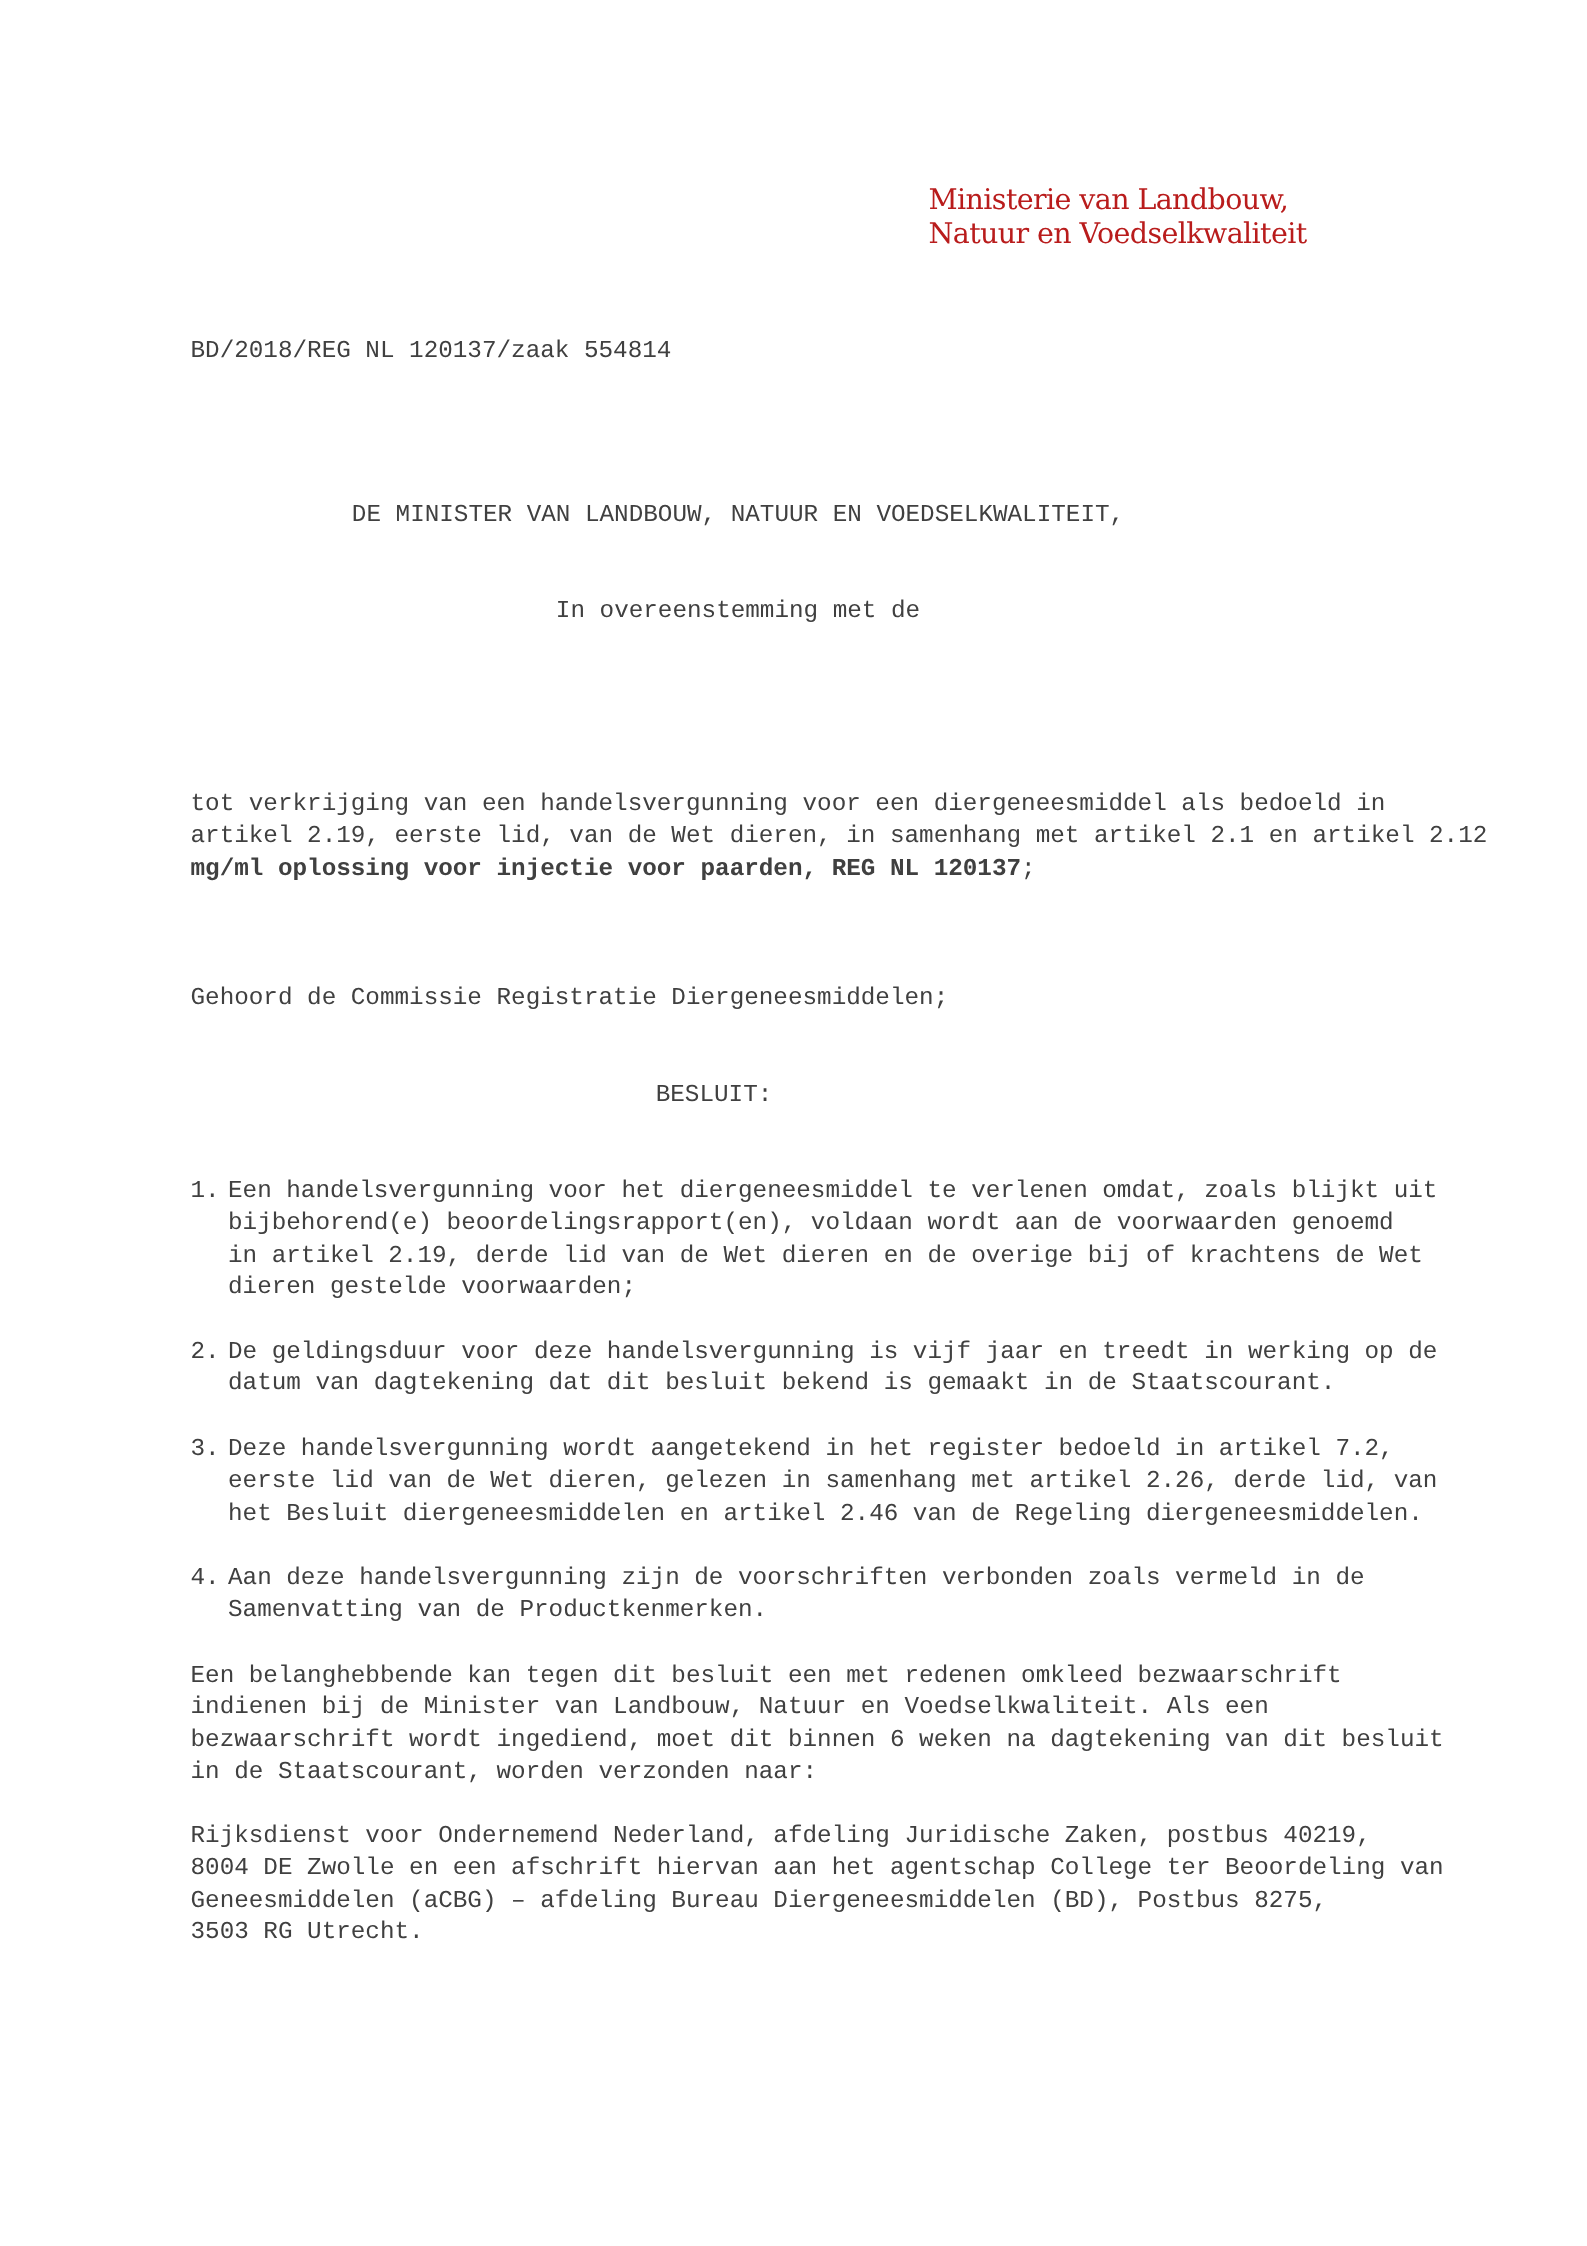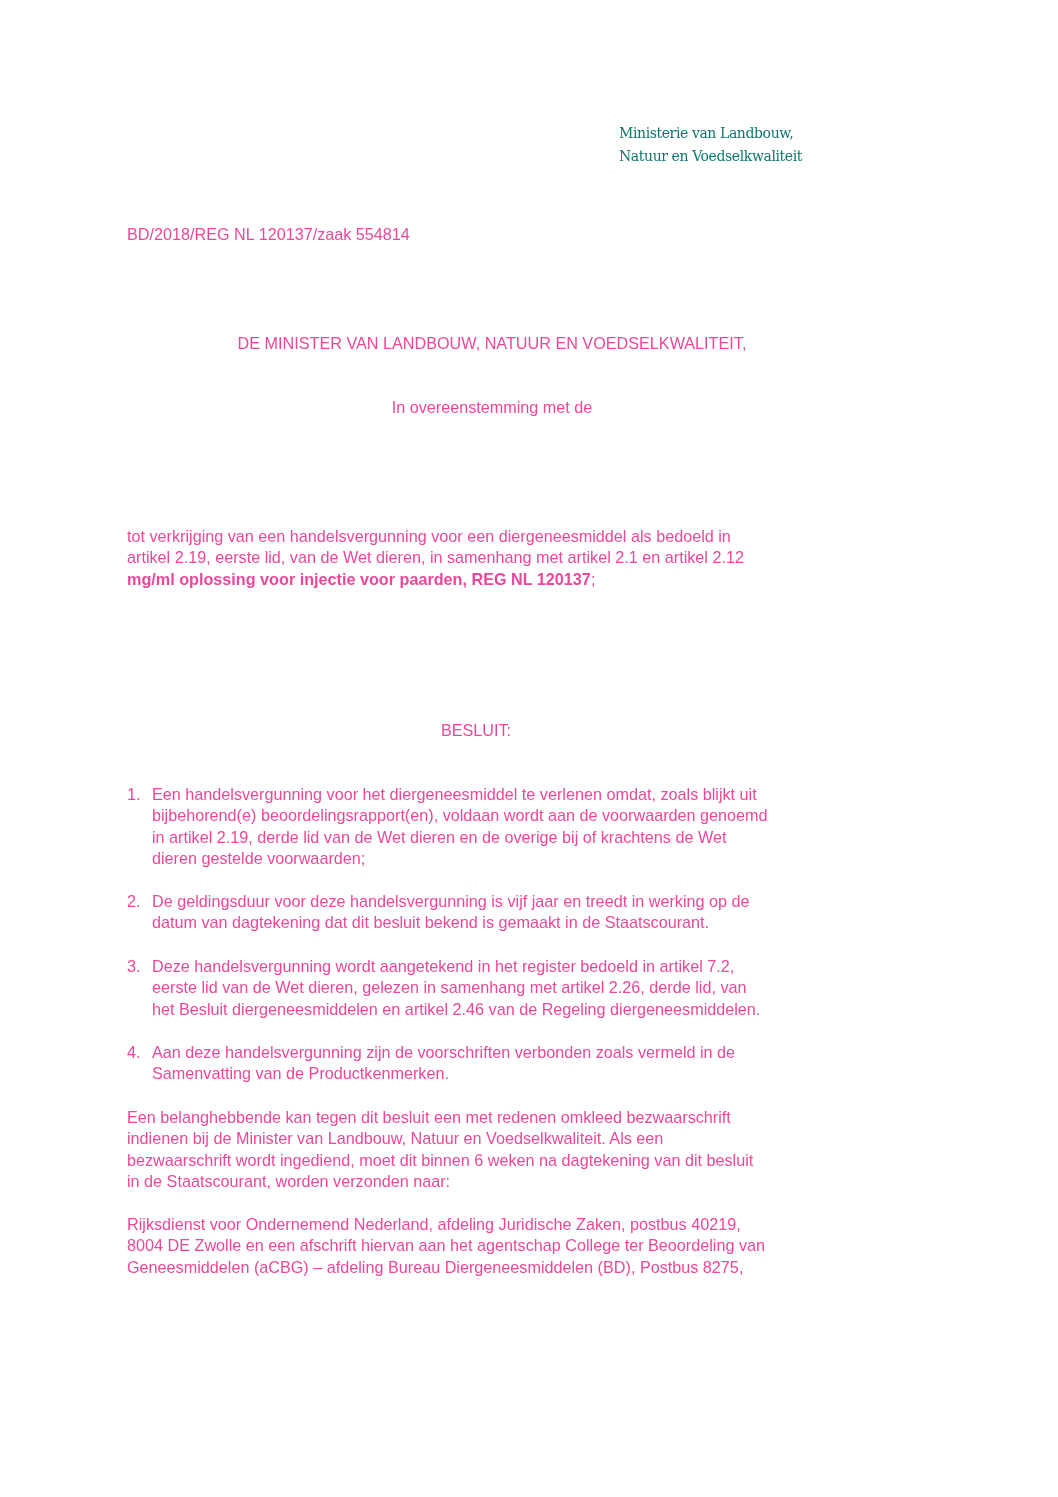--- a/index.html
+++ b/index.html
@@ -1,19 +1,19 @@
 <!DOCTYPE html>
 <html><head>
 <meta charset="utf-8">
 <style>
   html, body { margin: 0; padding: 0; background: #ffffff; }
   body { width: 1058px; height: 1497px; position: relative; overflow: hidden; color: #000; }
   .page { position: absolute; left: 0; top: 0; width: 1058px; height: 1497px; background: #fff; }
-  .txt { font-family: Liberation Sans, sans-serif; font-size: 16.2px; line-height: 21.4px; color: #ec4899; white-space: nowrap; }
-  .logo { position: absolute; left: 619px; top: 122px; font-family: "DejaVu Serif", serif; font-size: 14px; line-height: 23px; color: #0f766e; letter-spacing: -0.4px; }
+  .txt { font-family: Liberation Mono, monospace; font-size: 16.2px; line-height: 21.4px; color: #404040; white-space: nowrap; }
+  .logo { position: absolute; left: 619px; top: 122px; font-family: "DejaVu Serif", serif; font-size: 19px; line-height: 23px; color: #b91c1c; letter-spacing: -0.4px; }
   .logo div { white-space: nowrap; }
   .ref { position: absolute; left: 127px; top: 224px; }
   .center { position: absolute; left: 0; width: 984px; text-align: center; }
   .para { position: absolute; left: 127px; width: 820px; }
   .para .ln { display: block; }
   .list-item { position: absolute; left: 127px; width: 820px; }
   .list-item .num { position: absolute; left: 0; top: 0; }
   .list-item .body { position: absolute; left: 25px; top: 0; }
   .list-item .body .ln { display: block; }
   b { font-weight: bold; }
@@ -32,20 +32,21 @@
 
   <div class="txt center" style="top:333px;">DE MINISTER VAN LANDBOUW, NATUUR EN VOEDSELKWALITEIT,</div>
   <div class="txt center" style="top:397px;">In overeenstemming met de</div>
 
   <div class="txt para" style="top:526px;">
     <span class="ln">tot verkrijging van een handelsvergunning voor een diergeneesmiddel als bedoeld in</span>
     <span class="ln">artikel 2.19, eerste lid, van de Wet dieren, in samenhang met artikel 2.1 en artikel 2.12</span>
     <span class="ln"><b>mg/ml oplossing voor injectie voor paarden, REG NL 120137</b><span>;</span></span>
   </div>
 
+  <div class="txt para" style="top:655px;">Gehoord de Commissie Registratie Diergeneesmiddelen;</div>
 
   <div class="txt center" style="top:720px; left:-16px;">BESLUIT:</div>
 
   <div class="txt list-item" style="top:784px;">
     <span class="num">1.</span>
     <div class="body">
       <span class="ln">Een handelsvergunning voor het diergeneesmiddel te verlenen omdat, zoals blijkt uit</span>
       <span class="ln">bijbehorend(e) beoordelingsrapport(en), voldaan wordt aan de voorwaarden genoemd</span>
       <span class="ln">in artikel 2.19, derde lid van de Wet dieren en de overige bij of krachtens de Wet</span>
       <span class="ln">dieren gestelde voorwaarden;</span>
@@ -81,15 +82,16 @@
     <span class="ln">Een belanghebbende kan tegen dit besluit een met redenen omkleed bezwaarschrift</span>
     <span class="ln">indienen bij de Minister van Landbouw, Natuur en Voedselkwaliteit. Als een</span>
     <span class="ln">bezwaarschrift wordt ingediend, moet dit binnen 6 weken na dagtekening van dit besluit</span>
     <span class="ln">in de Staatscourant, worden verzonden naar:</span>
   </div>
 
   <div class="txt para" style="top:1214px;">
     <span class="ln">Rijksdienst voor Ondernemend Nederland, afdeling Juridische Zaken, postbus 40219,</span>
     <span class="ln">8004 DE Zwolle en een afschrift hiervan aan het agentschap College ter Beoordeling van</span>
     <span class="ln">Geneesmiddelen (aCBG) – afdeling Bureau Diergeneesmiddelen (BD), Postbus 8275,</span>
+    <span class="ln">3503 RG Utrecht.</span>
   </div>
 
 </div>
 
 </body></html>

